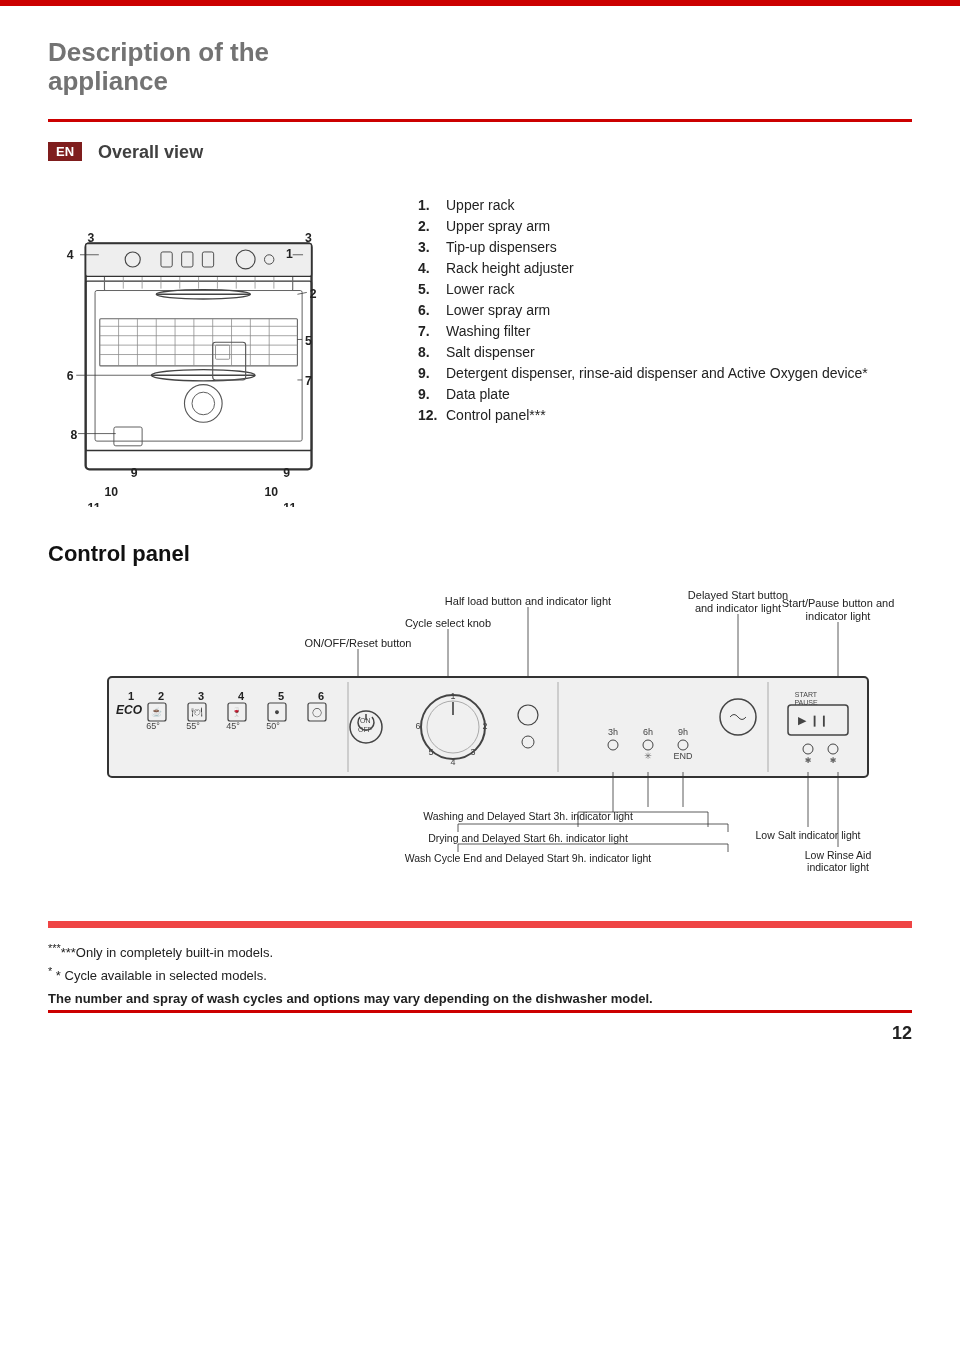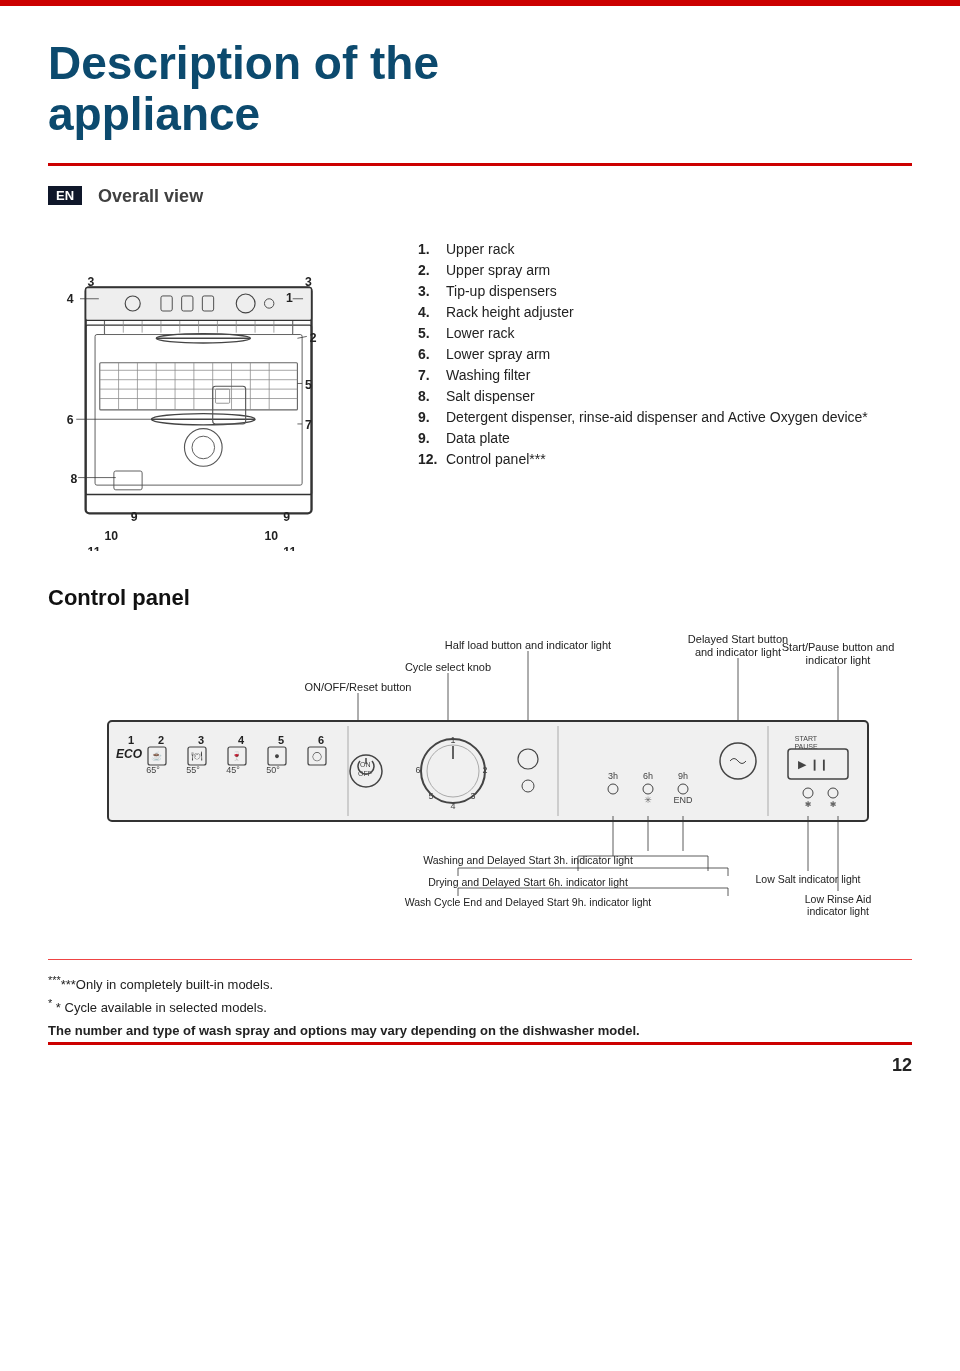--- a/index.html
+++ b/index.html
@@ -14,35 +14,35 @@
     }
     .top-bar {
       width: 100%;
       height: 6px;
       background: #c00;
     }
     .page-content {
       padding: 32px 48px 32px 48px;
     }
     .page-title {
-      font-size: 46px;
+      font-size: 26px;
       font-weight: 900;
       line-height: 1.1;
       margin-bottom: 24px;
-      color: #0c4a6e;
+      color: #737373;
     }
     .red-line {
       width: 100%;
       height: 3px;
       background: #c00;
       margin-bottom: 20px;
     }
     .section-label-en {
       display: inline-block;
-      background: #0f172a;
+      background: #7f1d1d;
       color: #fff;
       font-size: 13px;
       font-weight: bold;
       padding: 2px 8px;
       margin-bottom: 10px;
     }
     .overall-view-title {
       font-size: 18px;
       font-weight: bold;
       margin-bottom: 16px;
@@ -84,23 +84,23 @@
     .control-panel-section {
       margin-top: 10px;
     }
     .control-panel-title {
       font-size: 22px;
       font-weight: bold;
       margin-bottom: 20px;
       color: #111;
     }
     .footnotes {
-      margin-top: 24px;
+      margin-top: 30px;
       font-size: 13px;
-      border-top: 1px solid #ef4444;
+      border-top: 7px solid #ef4444;
       padding-top: 14px;
     }
     .footnotes p {
       margin-bottom: 4px;
     }
     .footnotes .bold-note {
       font-weight: bold;
       margin-top: 8px;
     }
     .page-number {
@@ -444,18 +444,18 @@
     </div>
   </div>
 
   <div class="footnotes">
     <p>
       <sup>***</sup><span>***Only in completely built-in models.</span>
     </p>
     <p>
       <sup>*</sup> <span>* Cycle available in selected models.</span>
     </p>
-    <p class="bold-note">The number and type of wash spray and options may vary depending on the dishwasher model.</p>
+    <p class="bold-note">The number and spray of wash cycles and options may vary depending on the dishwasher model.</p>
   </div>
 
   <div class="bottom-red-line"></div>
   <div class="page-number">12</div>
 </div>
 
 </body></html>

